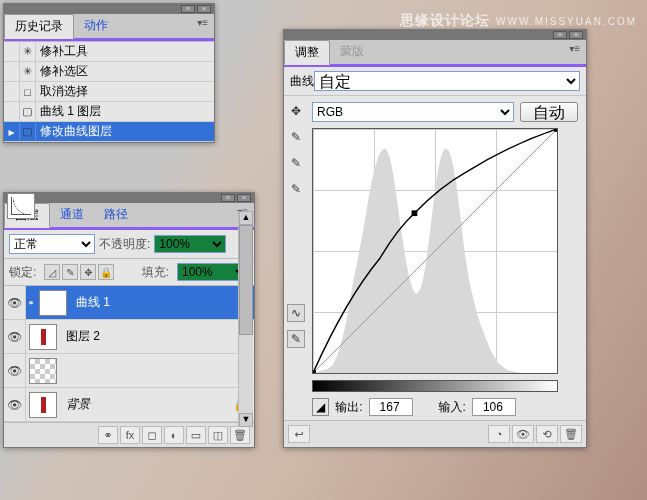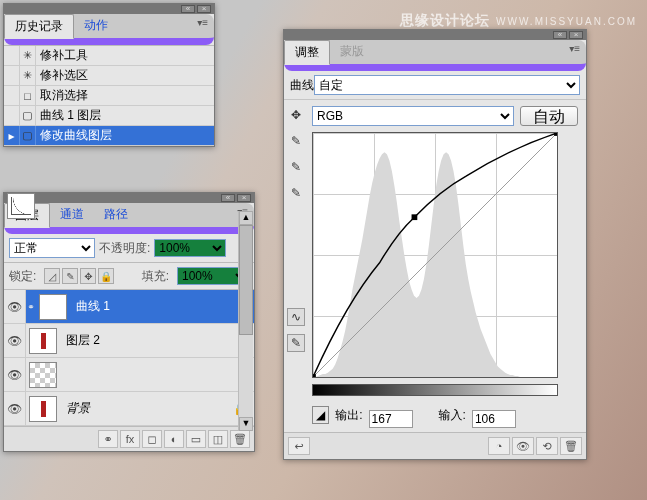--- a/index.html
+++ b/index.html
@@ -20,21 +20,21 @@
     box-shadow: 0 1px 6px rgba(0,0,0,.35);
   }
   .panel-header {
     background: #767676;
     height: 10px;
     display:flex; justify-content:flex-end; align-items:center;
     padding:0 3px;
   }
   .panel-ctrl{display:flex; gap:2px;}
   .panel-ctrl span{width:14px;height:8px;background:#8a8a8a;border:1px solid #555;font-size:8px;color:#ddd;line-height:6px;text-align:center;}
-  .tabs{display:flex; background:#c9c9c9; border-bottom:7px solid #8b5cf6;border-radius:8px;}
+  .tabs{display:flex; background:#c9c9c9; border-bottom:3px solid #8b5cf6;}
   .tab{padding:3px 10px; color:#1d4ed8;}
   .tab.active{background:#e6e6e6; color:#000; border:1px solid #999; border-bottom:1px solid #e6e6e6; margin-bottom:-1px; border-radius:2px 2px 0 0;}
   .burger{margin-left:auto; padding:3px 6px; font-size:10px; color:#555;}
 
   
   .history{left:3px; top:3px; width:212px;}
   .hist-list{border-top:1px solid #bbb;}
   .hist-row{display:flex; align-items:center; height:20px; border-bottom:1px solid #ccc;}
   .hcell{width:16px; height:100%; border-right:1px solid #ccc; display:flex; align-items:center; justify-content:center;}
   .hicon{width:14px;height:14px;display:flex;align-items:center;justify-content:center;color:#333;font-size:11px;}
@@ -65,37 +65,37 @@
   .link{width:10px;font-size:9px;color:#eee;text-align:center;}
   .lname{padding-left:6px;flex:1;font-style:normal;}
   .lname.italic{font-style:italic;}
   .lfoot{display:flex;gap:2px;justify-content:flex-end;padding:3px 4px;background:#e0e0e0;border-top:1px solid #bbb;}
   .lfoot span{width:20px;height:18px;border:1px solid #bbb;background:#ececec;display:flex;align-items:center;justify-content:center;font-size:11px;color:#555;}
 
   
   .adjust{left:283px; top:29px; width:304px;}
   .disabled{color:#999;}
   .adjrow{display:flex;align-items:center;padding:4px 6px;border-bottom:1px solid #c6c6c6;}
-  select.wide{flex:1;height:20px;font-size:12px;background:#fff;border:1px solid #7a9ecf;}
+  select.wide{flex:1;height:20px;font-size:16px;background:#fff;border:1px solid #7a9ecf;}
   .adjbody{display:flex;}
   .adjtools{width:24px;display:flex;flex-direction:column;align-items:center;gap:8px;padding:6px 0;}
   .adjtools span{width:18px;height:18px;display:flex;align-items:center;justify-content:center;color:#333;font-size:12px;}
   .adjmain{flex:1;padding:6px 8px 4px 4px;}
   .rgbrow{display:flex;align-items:center;gap:6px;margin-bottom:6px;}
   select.rgb{flex:1;height:20px;font-size:12px;background:#fff;border:1px solid #7a9ecf;}
   .btn{height:20px;padding:0 12px;background:linear-gradient(#fdfdfd,#e5e5e5);border:1px solid #8a8a8a;border-radius:3px;font-size:16px;}
   .curvebox{position:relative;width:246px;height:246px;border:1px solid #555;background:#fff;margin-bottom:6px;}
   .grid{position:absolute;inset:0;background:
     linear-gradient(#ccc 1px,transparent 1px) 0 0/100% 25%,
     linear-gradient(90deg,#ccc 1px,transparent 1px) 0 0/25% 100%;}
   .histo{position:absolute;inset:0;}
   .curve{position:absolute;inset:0;}
   .gradstrip{height:12px;margin:0 0 6px 0;background:linear-gradient(90deg,#000,#fff);border:1px solid #555;width:246px;}
   .iorow{display:flex;align-items:center;gap:6px;}
-  .iorow input{width:44px;height:18px;font-size:12px;border:1px solid #999;padding:0 2px;background:#fff;margin-top:8px;}
+  .iorow input{width:44px;height:18px;font-size:12px;border:1px solid #999;padding:0 10px;background:#fff;}
   .curvetype{width:20px;height:20px;border:1px solid #999;background:#ddd;display:flex;align-items:center;justify-content:center;}
   .adjfoot{display:flex;gap:2px;justify-content:flex-start;padding:4px;background:#e0e0e0;border-top:1px solid #bbb;}
   .adjfoot span{width:22px;height:18px;border:1px solid #bbb;background:#ececec;display:flex;align-items:center;justify-content:center;font-size:11px;color:#555;}
   .adjfoot .spacer{flex:1;border:none;background:none;}
 
   .scrolltrack{position:absolute;top:18px;right:1px;bottom:20px;width:15px;background:#d8d8d8;border-left:1px solid #bbb;display:flex;flex-direction:column;}
   .scrolltrack .arr{height:14px;background:#cfcfcf;border:1px solid #aaa;font-size:9px;text-align:center;}
   .scrolltrack .thumb2{flex:0 0 110px;background:#bcbcbc;border:1px solid #999;}
   .scrolltrack .track{flex:1;}
 </style>

